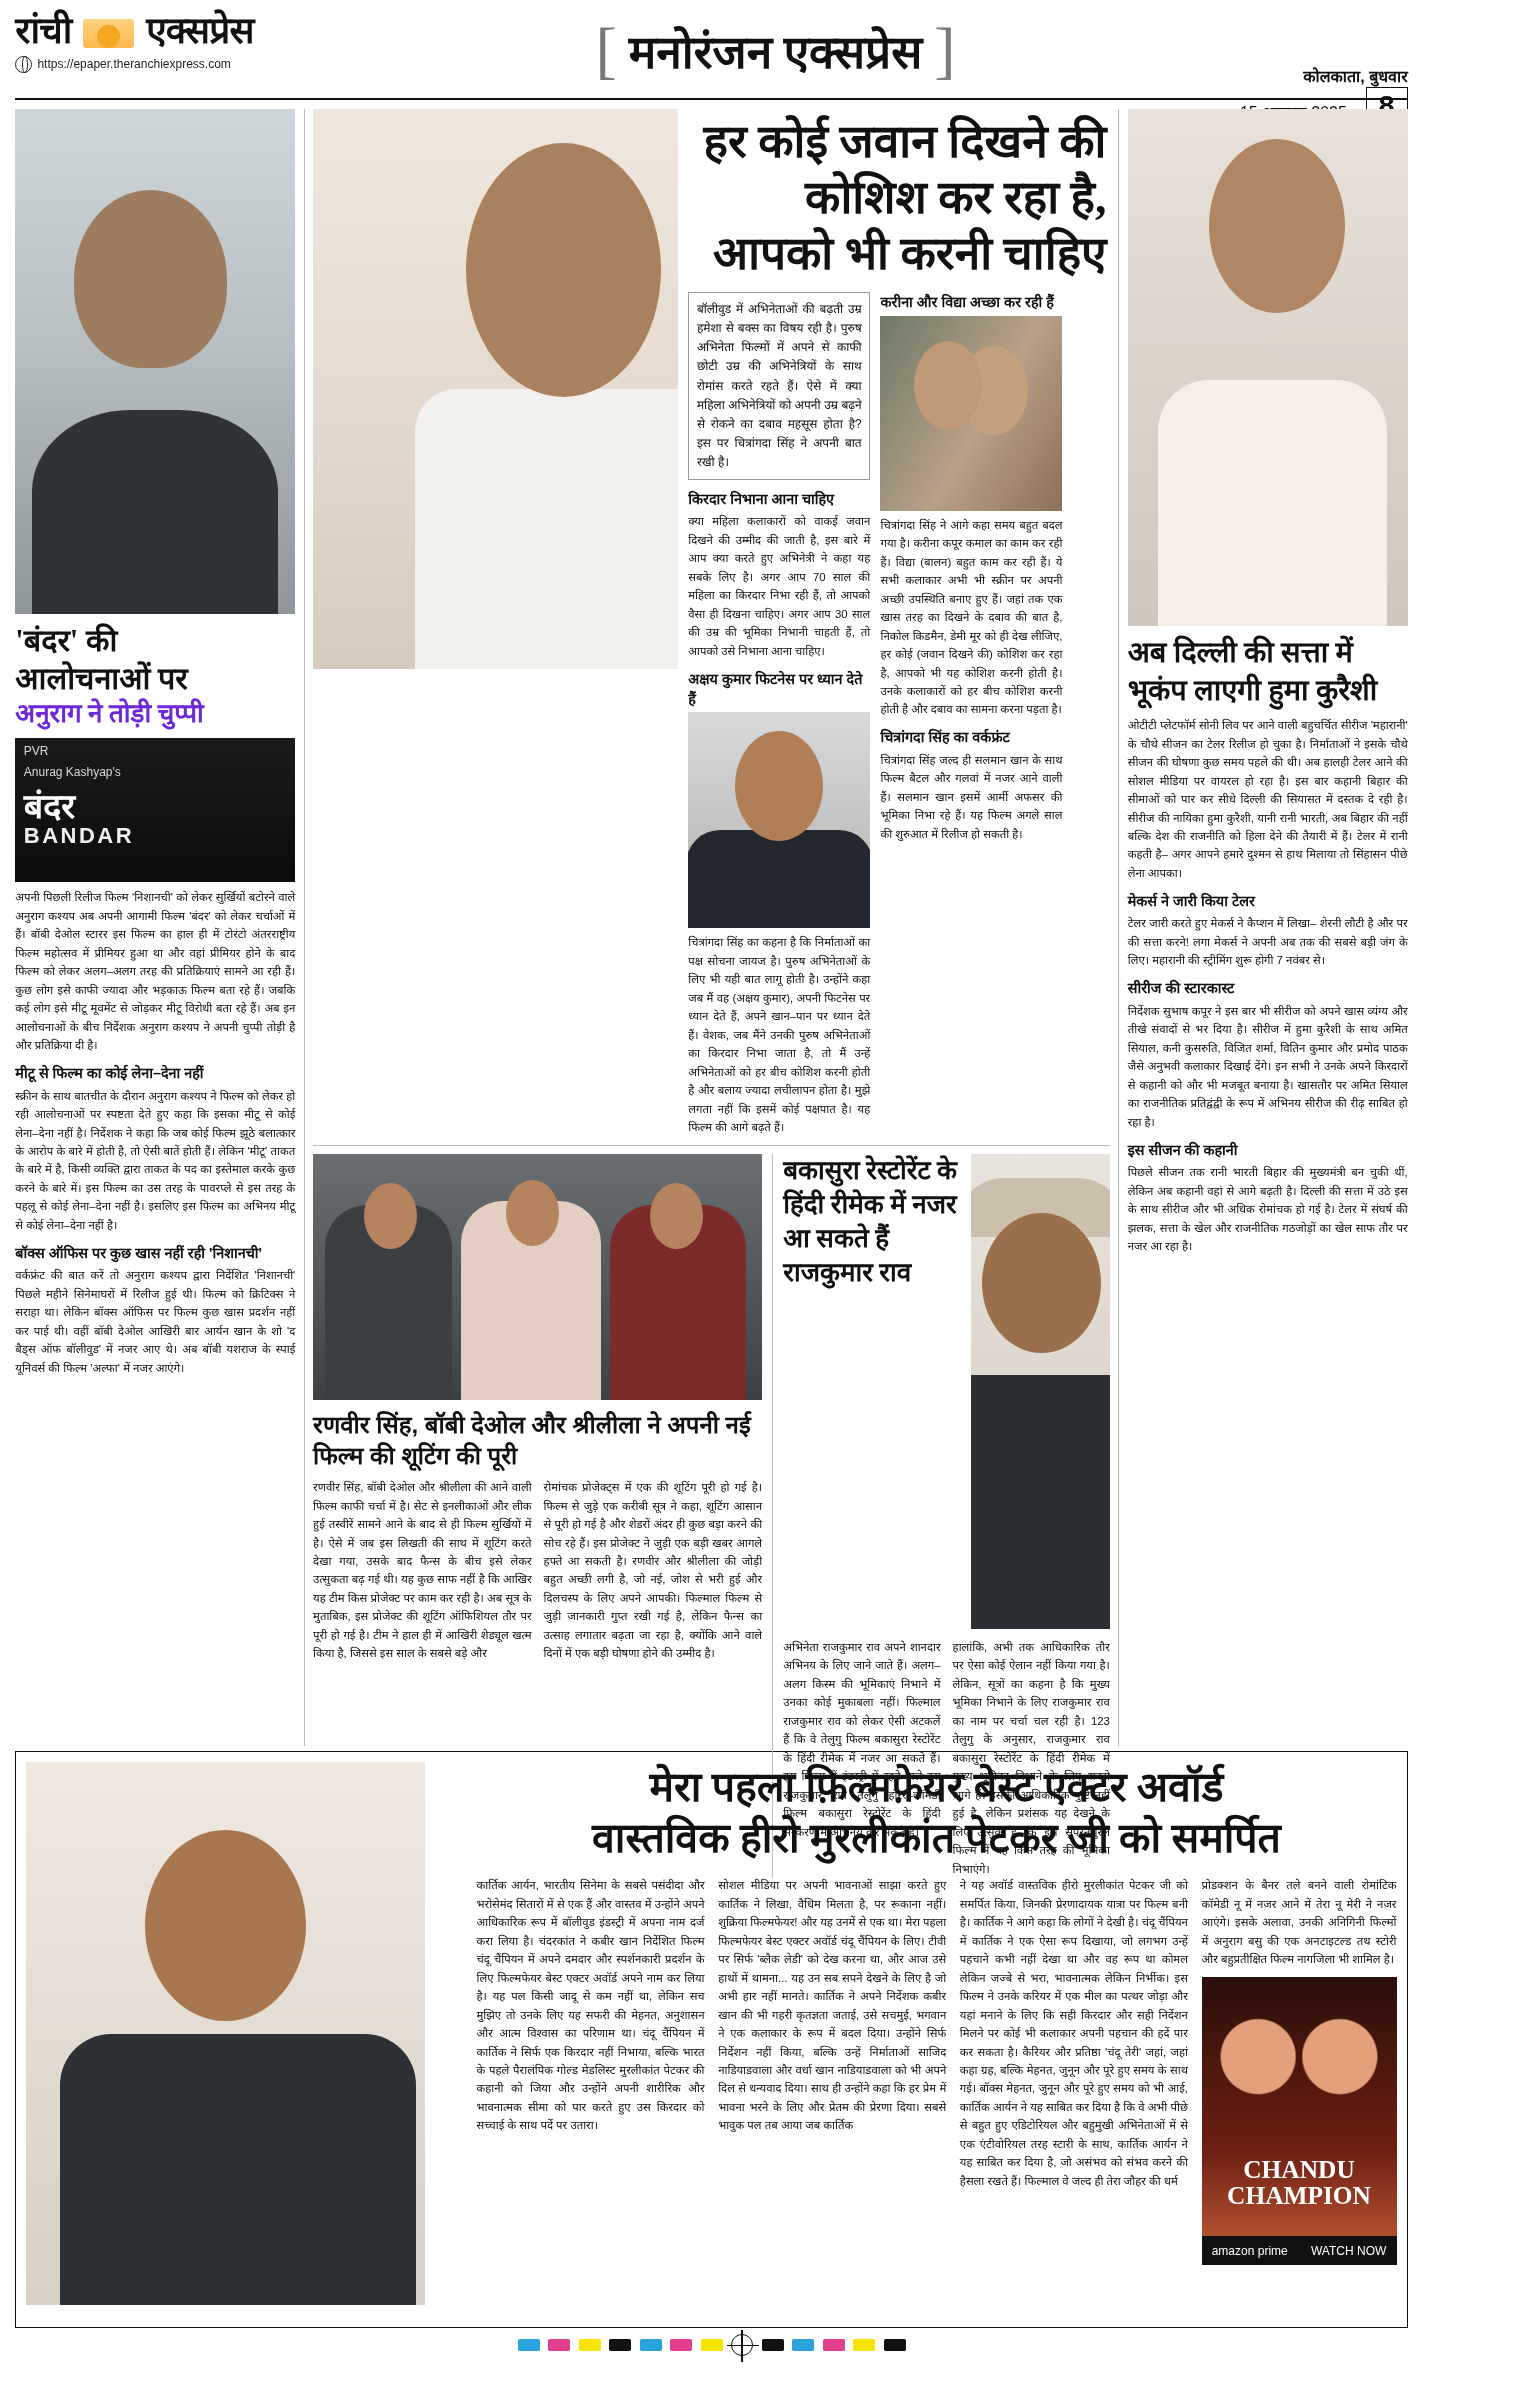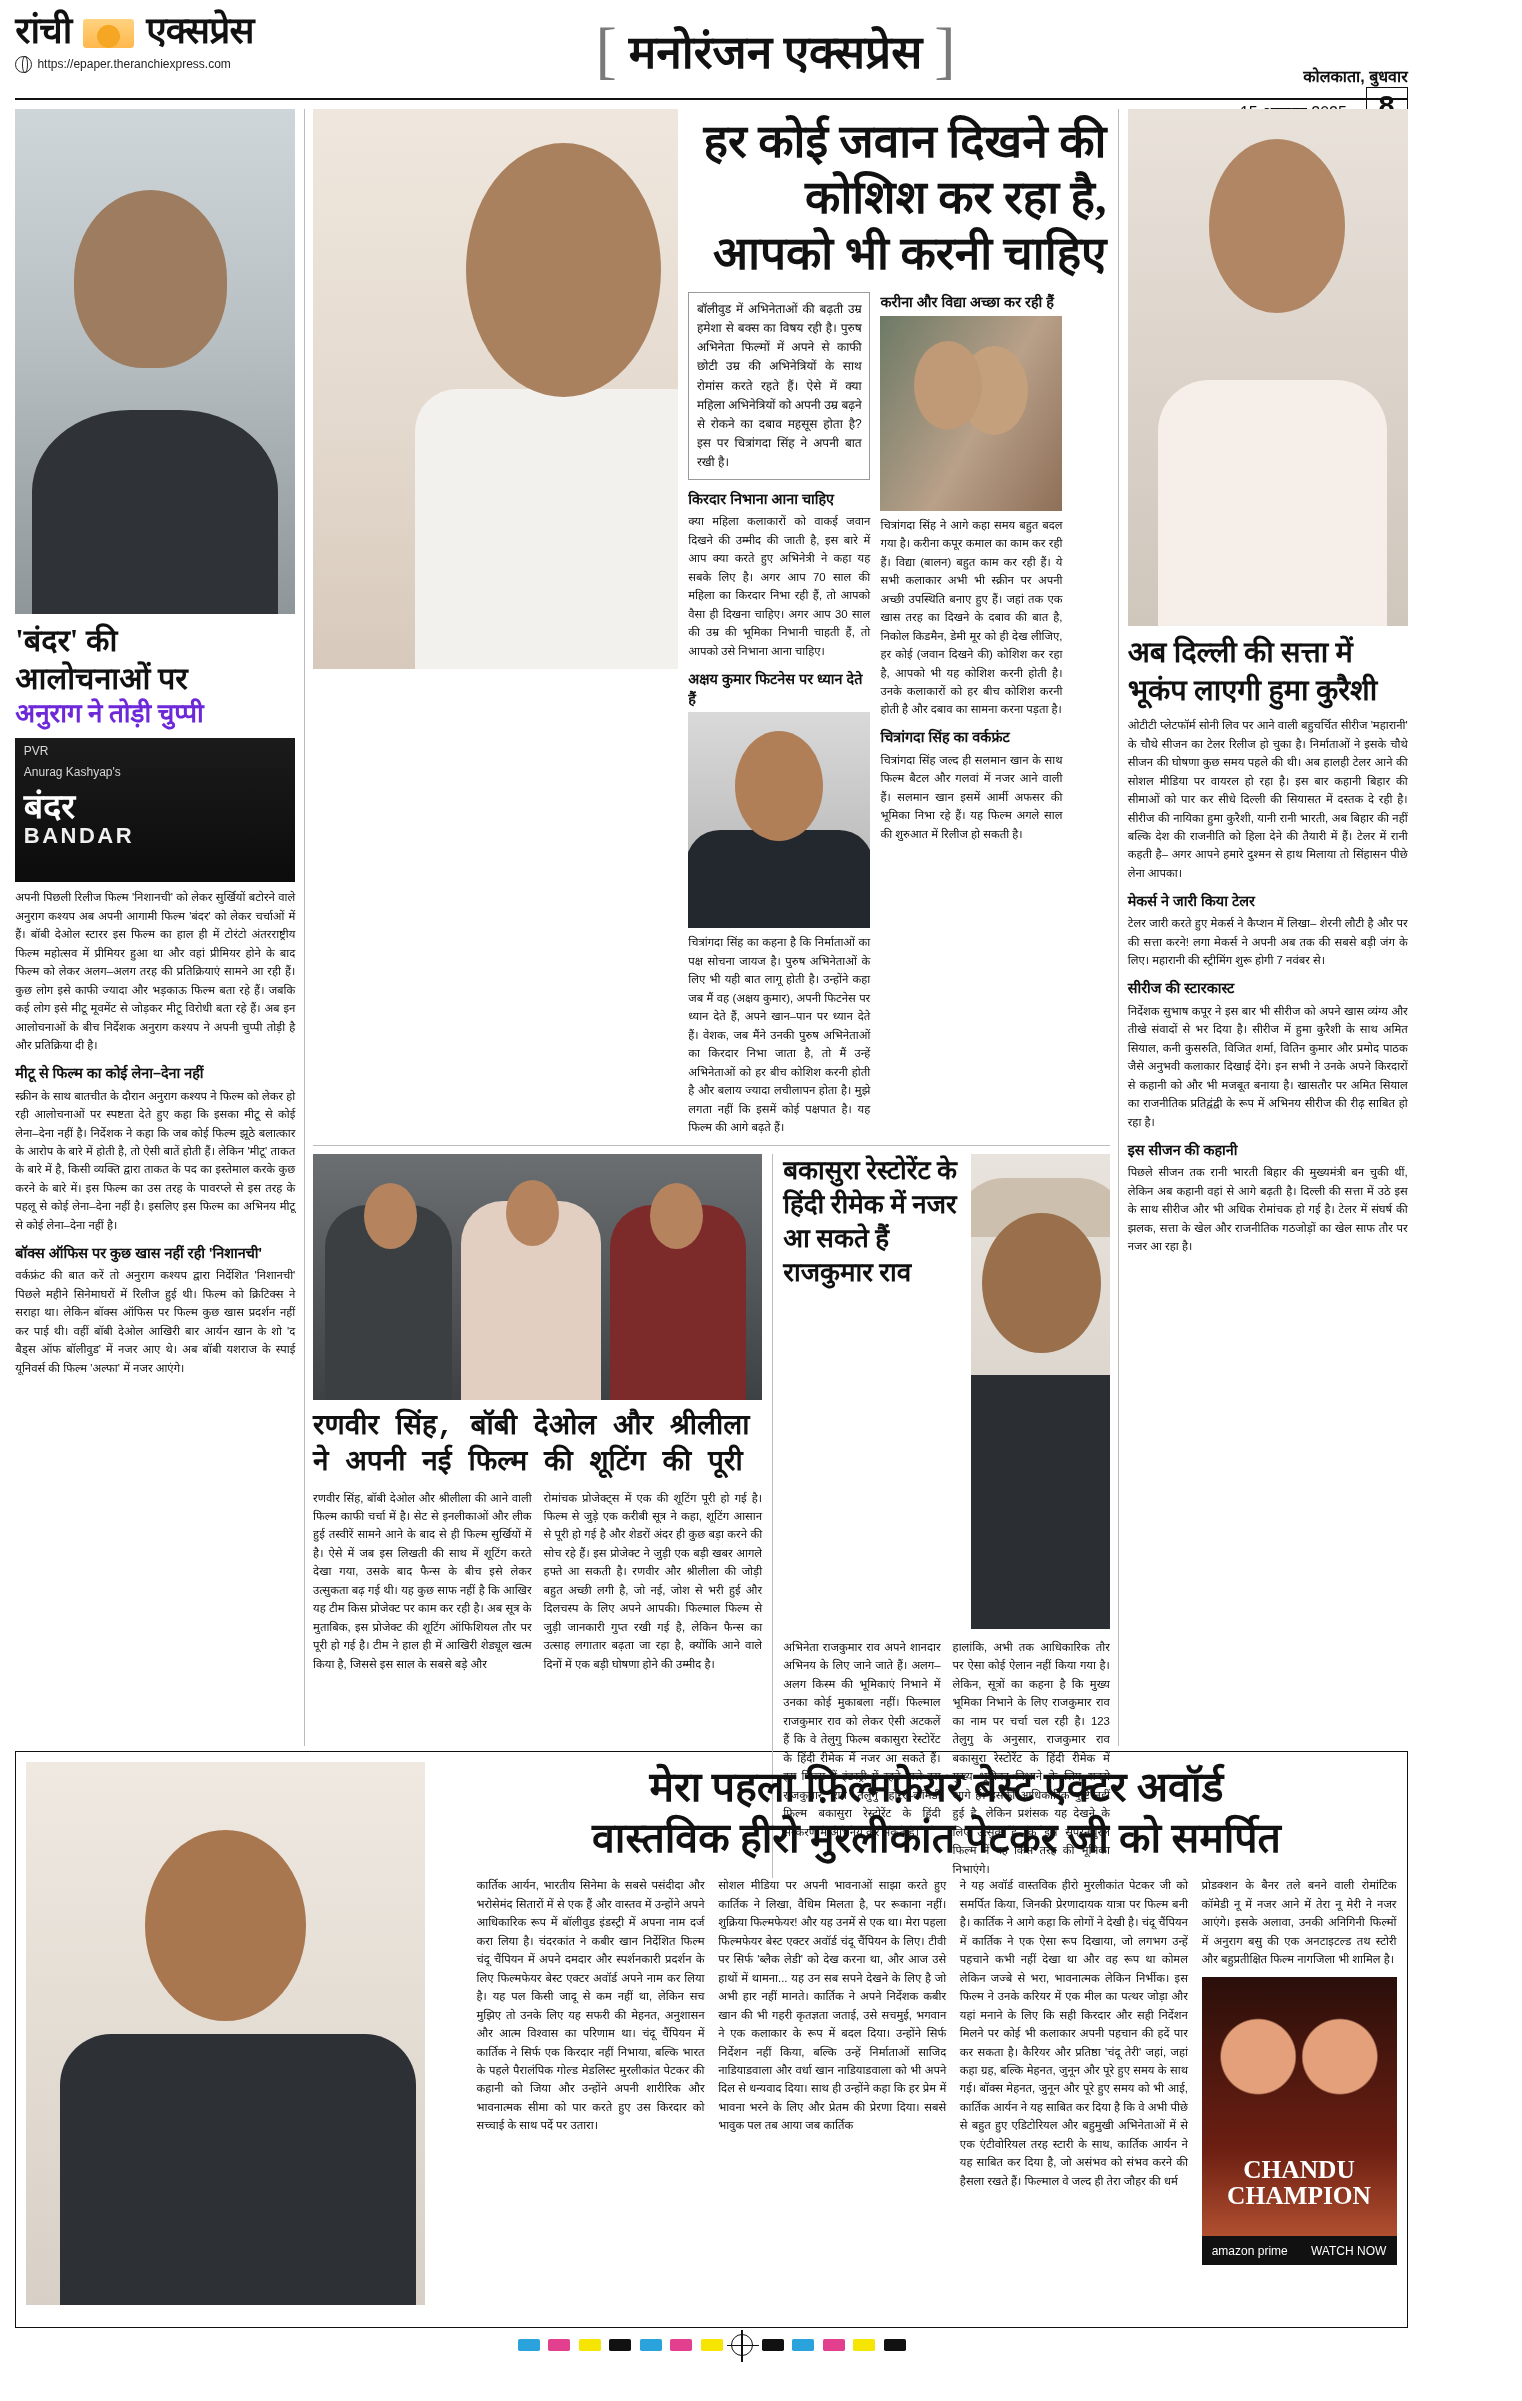--- a/index.html
+++ b/index.html
@@ -95,21 +95,21 @@
   .poster-champion .pc-bar{position:absolute;left:0;right:0;bottom:0;height:29px;background:#111;display:flex;align-items:center;justify-content:space-between;padding:0 10.2px;font-size:12px;text-align:right;}
   .poster-champion .pc-fig{position:absolute;left:50%;margin-left:-102px;top:22px;width:204px;height:144px;background:
      radial-gradient(circle at 30% 40%, #e3a07a 0 22%, rgba(0,0,0,0) 23%),
      radial-gradient(circle at 70% 40%, #e3a07a 0 22%, rgba(0,0,0,0) 23%);}
 
   
   .hl-main { font-family:"Liberation Serif", serif; font-weight:bold; font-size:46px; line-height:1.22; text-align:right; padding:5.1px 3.4px 0 8.5px; }
   .hl-left { font-family:"Liberation Serif", serif; font-weight:bold; font-size:30.5px; line-height:1.25; }
   .hl-left .red { color:#6d28d9; }
   .hl-right { font-family:"Liberation Serif", serif; font-weight:bold; font-size:29px; line-height:1.3; }
-  .hl-mid2 { font-family:Liberation Mono, monospace; font-weight:bold; font-size:28px; line-height:1.3; }
+  .hl-mid2 { font-family:Liberation Sans, sans-serif; font-weight:bold; font-size:24px; line-height:1.3; }
   .hl-raj { font-family:"Liberation Serif", serif; font-weight:bold; font-size:26px; line-height:1.3; }
   .sub-h { font-weight:bold; font-size:14.4px; line-height:1.4; margin:8.5px 0 3.4px; }
 
   .body-text { font-size:11.4px; line-height:1.62; text-align:justify; }
   .lead-box { border:0.8px solid #9a9a9a; padding:6.8px 7.6px; font-size:12px; line-height:1.6; text-align:justify; }
 
   .rule-h { height:0.8px; background:#bbb; margin:8.5px 0; }
 
   
   .bottom { border:1.7px solid #111; margin-top:5.1px; padding:10.2px; height:577px; display:flex; gap:12px; }

